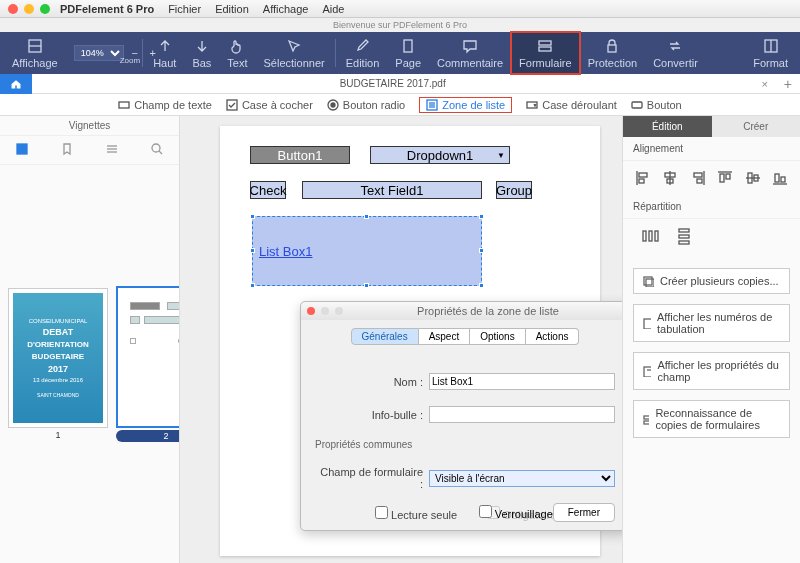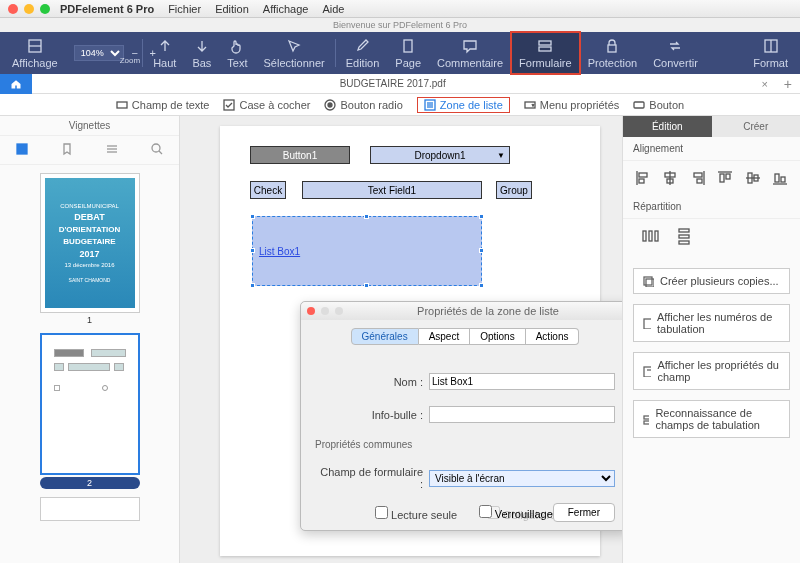--- a/index.html
+++ b/index.html
@@ -29,31 +29,31 @@
 .ftool{display:flex;align-items:center;gap:4px;font-size:10px;color:#555;cursor:pointer}
 .ftool svg{width:12px;height:12px;stroke:#555;fill:none;stroke-width:1.3}
 .ftool.sel{color:#2a7de1;border:1.5px solid #d43;padding:1px 6px}
 .ftool.sel svg{stroke:#2a7de1}
 .main{display:flex;height:447px}
 .leftpanel{width:180px;background:#fafafa;border-right:1px solid #ddd;display:flex;flex-direction:column}
 .lp-title{text-align:center;font-size:10px;color:#666;padding:4px 0;border-bottom:1px solid #eee}
 .lp-tabs{display:flex;justify-content:space-around;padding:6px 0;border-bottom:1px solid #eee}
 .lp-tabs svg{width:14px;height:14px;stroke:#999;fill:none;stroke-width:1.3;cursor:pointer}
 .lp-tabs .act svg{stroke:#2a7de1;fill:#2a7de1}
-.thumbs{flex:1;overflow:auto;padding:8px;display:flex;flex-direction:column;align-items:center;gap:8px}
+.thumbs{flex:1;overflow:auto;padding:8px;display:flex;flex-direction:row;align-items:center;gap:8px}
 .thumb{border:1px solid #ccc;width:100px;padding:4px;background:#fff;cursor:pointer}
 .thumb.sel{border:2px solid #2a7de1}
 .th1{height:130px;background:linear-gradient(#4aa8c8,#2a88b8);color:#fff;display:flex;flex-direction:column;align-items:center;justify-content:center;font-size:7px;text-align:center;gap:3px}
 .th2{height:130px;background:#fff;position:relative}
 .th2 .box{position:absolute;border:1px solid #aaa}
 .pgnum{font-size:9px;color:#333;margin-top:2px}
 .pgbadge{background:#2a4a8a;color:#fff;border-radius:8px;padding:1px 8px;font-size:9px;margin-top:2px}
 .canvas{flex:1;background:#eee;position:relative;overflow:hidden}
 .page{position:absolute;left:40px;top:10px;width:380px;height:430px;background:#fff;box-shadow:0 1px 3px rgba(0,0,0,.2)}
-.ff{position:absolute;background:#c8d4f0;border:1px solid #333;font-size:10px;display:flex;align-items:center;justify-content:center}
+.ff{position:absolute;background:#c8d4f0;border:1px solid #333;font-size:13px;display:flex;align-items:center;justify-content:center}
 .ff.btn{background:#888;color:#fff}
 .ff.dd::after{content:"▼";position:absolute;right:4px;font-size:8px}
 .ff.lb{background:#b8c8f0;border:1px dashed #2a7de1;color:#2a4ae1;text-decoration:underline;justify-content:flex-start;padding-left:6px}
 .handle{position:absolute;width:5px;height:5px;background:#2a7de1;border:1px solid #fff}
 .dialog{position:absolute;left:80px;top:175px;width:330px;height:230px;background:#f0f0f0;border:1px solid #bbb;border-radius:5px;box-shadow:0 4px 12px rgba(0,0,0,.2)}
 .dlg-tb{height:18px;background:linear-gradient(#f8f8f8,#e4e4e4);border-radius:5px 5px 0 0;display:flex;align-items:center;padding:0 6px;font-size:9px;color:#666}
 .dlg-tb .traffic .dot{width:8px;height:8px}
 .dlg-tb .ttl{flex:1;text-align:center}
 .dlg-tabs{display:flex;justify-content:center;margin:8px 0}
 .dlg-tabs span{border:1px solid #bbb;padding:2px 10px;font-size:10px;background:#fff;cursor:pointer}
@@ -227,21 +227,21 @@
         <line x1="3" y1="6" x2="9" y2="6"></line>
         <line x1="3" y1="8" x2="9" y2="8"></line>
       </svg>
       <span>Zone de liste</span>
     </div>
   <div class="ftool">
       <svg>
         <rect x="1" y="3" width="10" height="6"></rect>
         <path d="M8 5l1 2 1-2"></path>
       </svg>
-      <span>Menu propriétés</span>
+      <span>Case déroulant</span>
     </div>
   <div class="ftool">
       <svg>
         <rect x="1" y="3" width="10" height="6" rx="1"></rect>
       </svg>
       <span>Bouton</span>
     </div>
 </div>
 
 <div class="main">
@@ -429,16 +429,16 @@
           <rect x="2" y="2" width="10" height="10"></rect>
           <line x1="5" y1="5" x2="9" y2="5"></line>
         </svg>
         <span>Afficher les propriétés du champ</span>
       </div>
     <div class="rp-btn">
         <svg>
           <rect x="2" y="3" width="10" height="3"></rect>
           <rect x="2" y="8" width="10" height="3"></rect>
         </svg>
-        <span>Reconnaissance de champs de tabulation</span>
+        <span>Reconnaissance de copies de formulaires</span>
       </div>
   </div>
 </div>
 
 </body></html>

